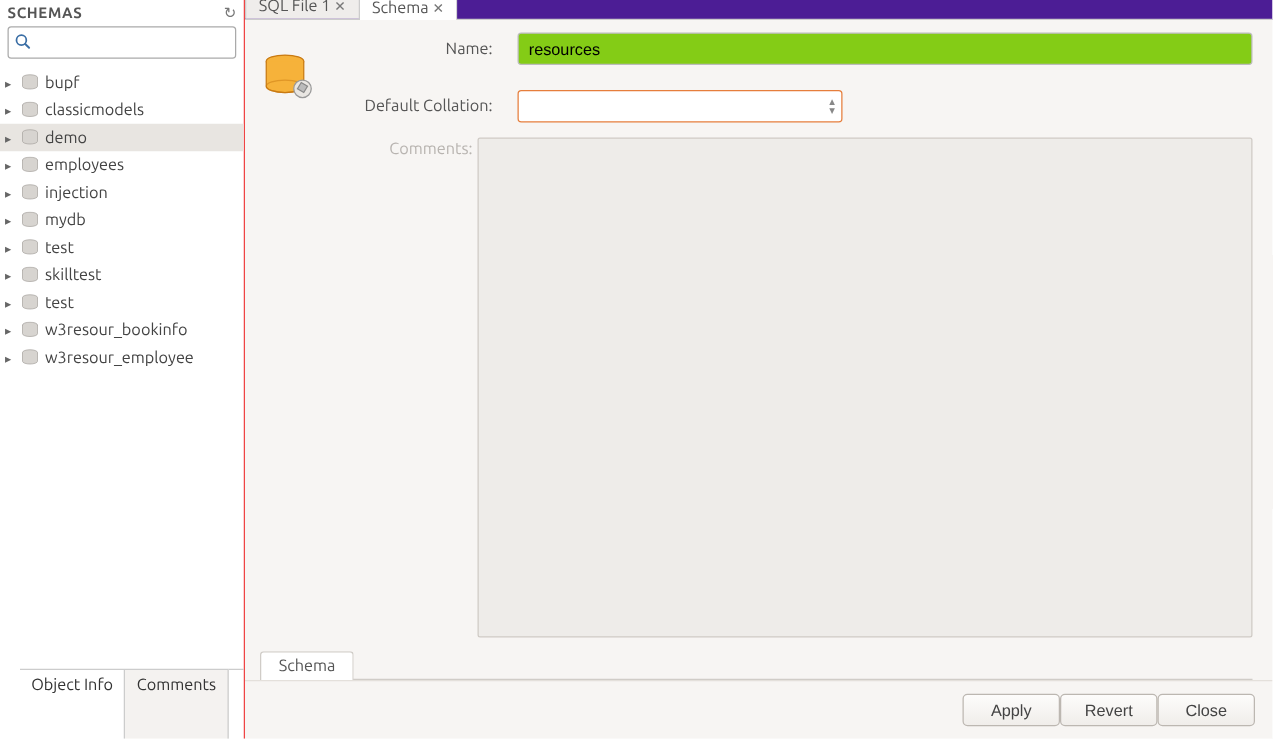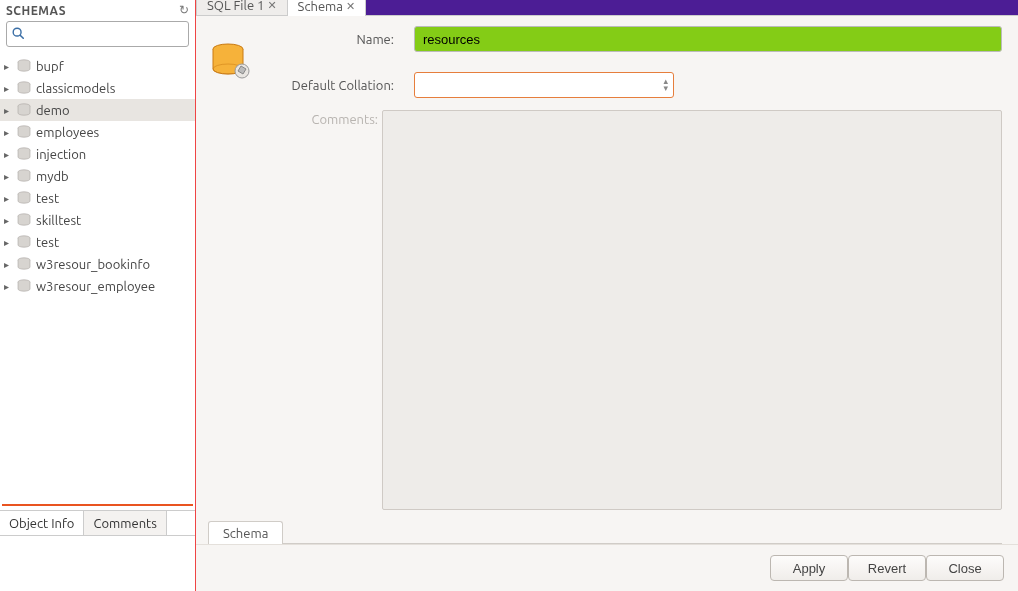--- a/index.html
+++ b/index.html
@@ -26,21 +26,21 @@
   .tree-item.selected { background:#e8e5e1; }
   .tree-item.selected .label { font-weight: 400; }
 
   .orange-sep { height:2px; background:#e95420; margin: 0 2px 4px 2px;}
 
   .bottom-tabs { display:flex; border-top:1px solid #ccc; }
   .bottom-tab { padding:5px 9px; font-size:13px; border:1px solid #ccc; border-bottom:none; border-top:none; border-left:none; background:#f4f2f0; cursor:pointer;}
   .bottom-tab.active { background:#fff; }
   .bottom-info { flex:1; border-top:1px solid #ccc; min-height:56px;}
 
-  .sidebar-bottom { display:flex; flex-direction:column; }
+  .sidebar-bottom { display:flex; flex-direction:row;margin-left:12px; }
 
   
   .main { flex:1; display:flex; flex-direction:column; }
 
   .main-tabs { display:flex; height:16px; border-bottom:1px solid #ccc; background:#4c1d95; align-items:flex-end;}
   .main-tab { display:flex; align-items:center; gap:3px; padding:3px 10px 3px 10px; font-size:13px; border:1px solid #ccc; border-bottom:none; background:#efedeb; margin-right:-1px; cursor:pointer; border-top-left-radius:3px; border-top-right-radius:3px; color:#555;}
   .main-tab.active { background:#fff; position:relative; top:1px;}
   .main-tab .close { font-size:11px; color:#777; }
 
   .form-area { flex:1; display:flex; flex-direction:column; padding: 10px 16px 0 12px; background:#f7f5f3; position:relative;}

